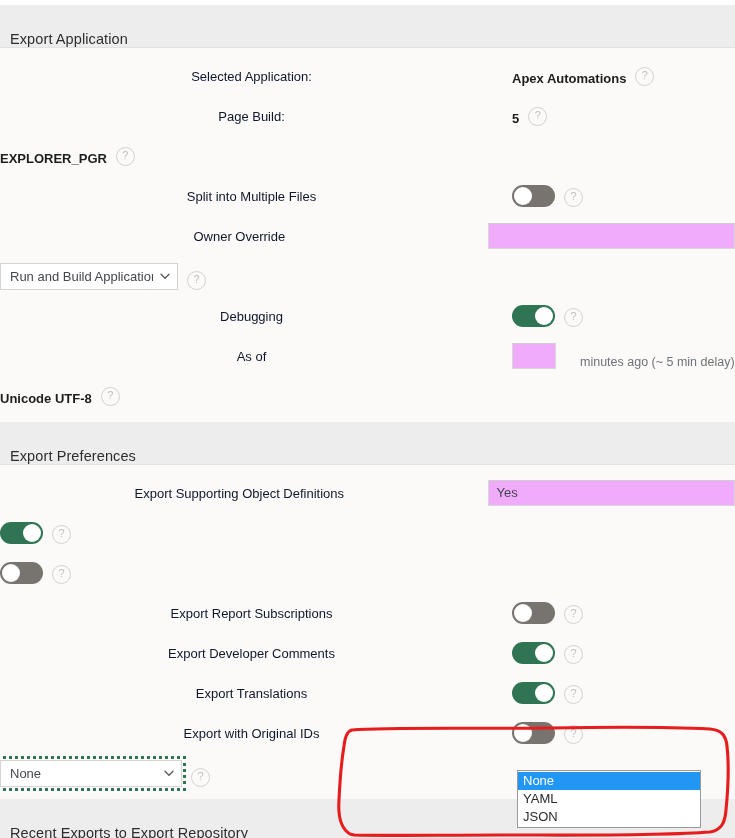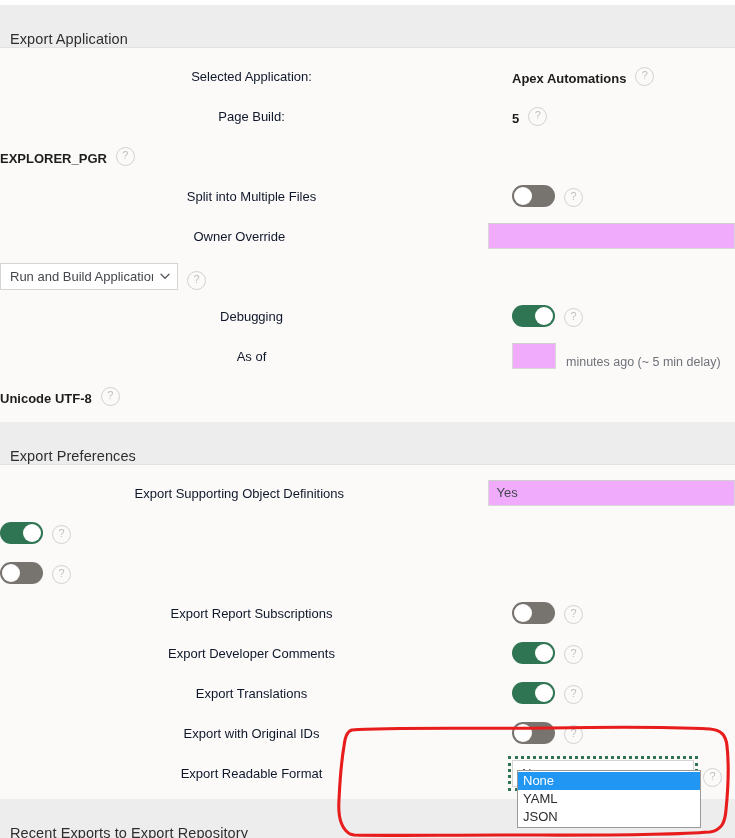--- a/index.html
+++ b/index.html
@@ -134,21 +134,21 @@
     padding: 0 8px;
     line-height: 24px;
     font-family: "Liberation Sans", sans-serif;
     white-space: nowrap;
     overflow: hidden;
   }
   .input-wide { width: 260px; }
   .input-small { width: 44px; }
 
   .suffix-text {
-    margin-left: 10px;
+    margin-left: 24px;
     font-size: 12.5px;
     color: #6f7279;
     white-space: nowrap;
   }
 
   
   .select-box {
     height: 27px;
     background: #ffffff;
     border: 1px solid #d5d5d5;
@@ -380,21 +380,20 @@
         <div class="field-label">Export with Original IDs</div>
         <div class="field-control">
           <div class="toggle off">
             <div class="knob"></div>
           </div>
           <span class="help-icon">?</span>
         </div>
       </div>
 
       <div class="field-row">
-        <div class="field-label">Export Readable Format</div>
         <div class="field-control">
           <div class="select-box select-readable select-focus">
             <span class="select-text">None</span>
             <span class="chevron">
               <svg width="12" height="12" viewBox="0 0 12 12">
                   <path d="M2 4.3 L6 8.3 L10 4.3" fill="none" stroke="#55585e" stroke-width="1.3" stroke-linecap="round" stroke-linejoin="round"></path>
                 </svg>
             </span>
           </div>
           <span class="help-icon">?</span>

